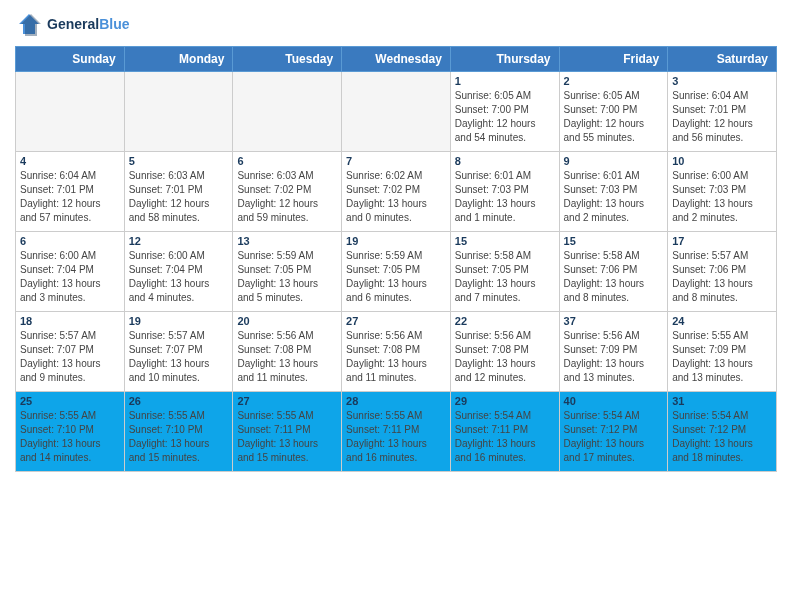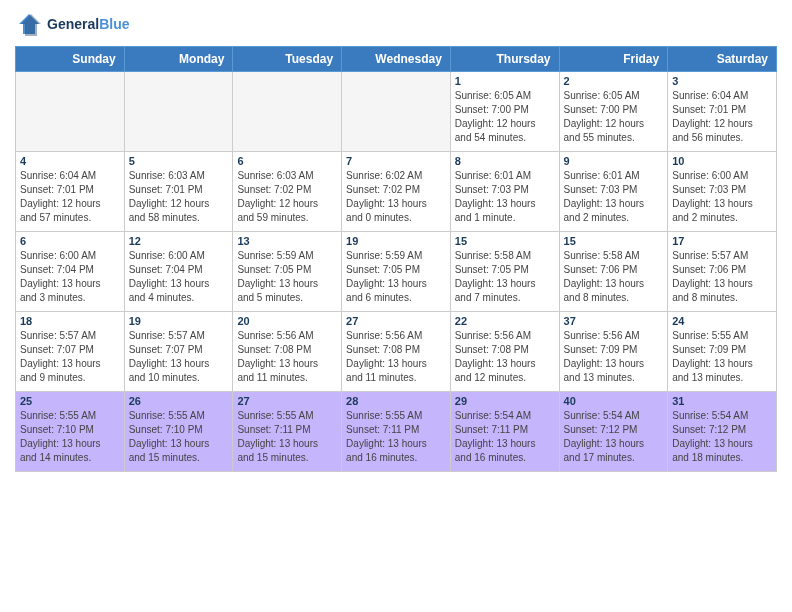--- a/index.html
+++ b/index.html
@@ -71,21 +71,21 @@
       padding: 3px 4px;
       font-size: 9.5px;
       color: #333;
       height: 80px;
       background: #fff;
     }
     .calendar td.empty {
       background: #f5f5f5;
     }
     .calendar td.last-row {
-      background: #c4b5fd;
+      background: #0ea5e9;
     }
     .day-num {
       font-size: 11px;
       font-weight: bold;
       color: #1a3a5c;
       margin-bottom: 2px;
     }
     .day-info {
       line-height: 1.4;
       font-size: 10px;

